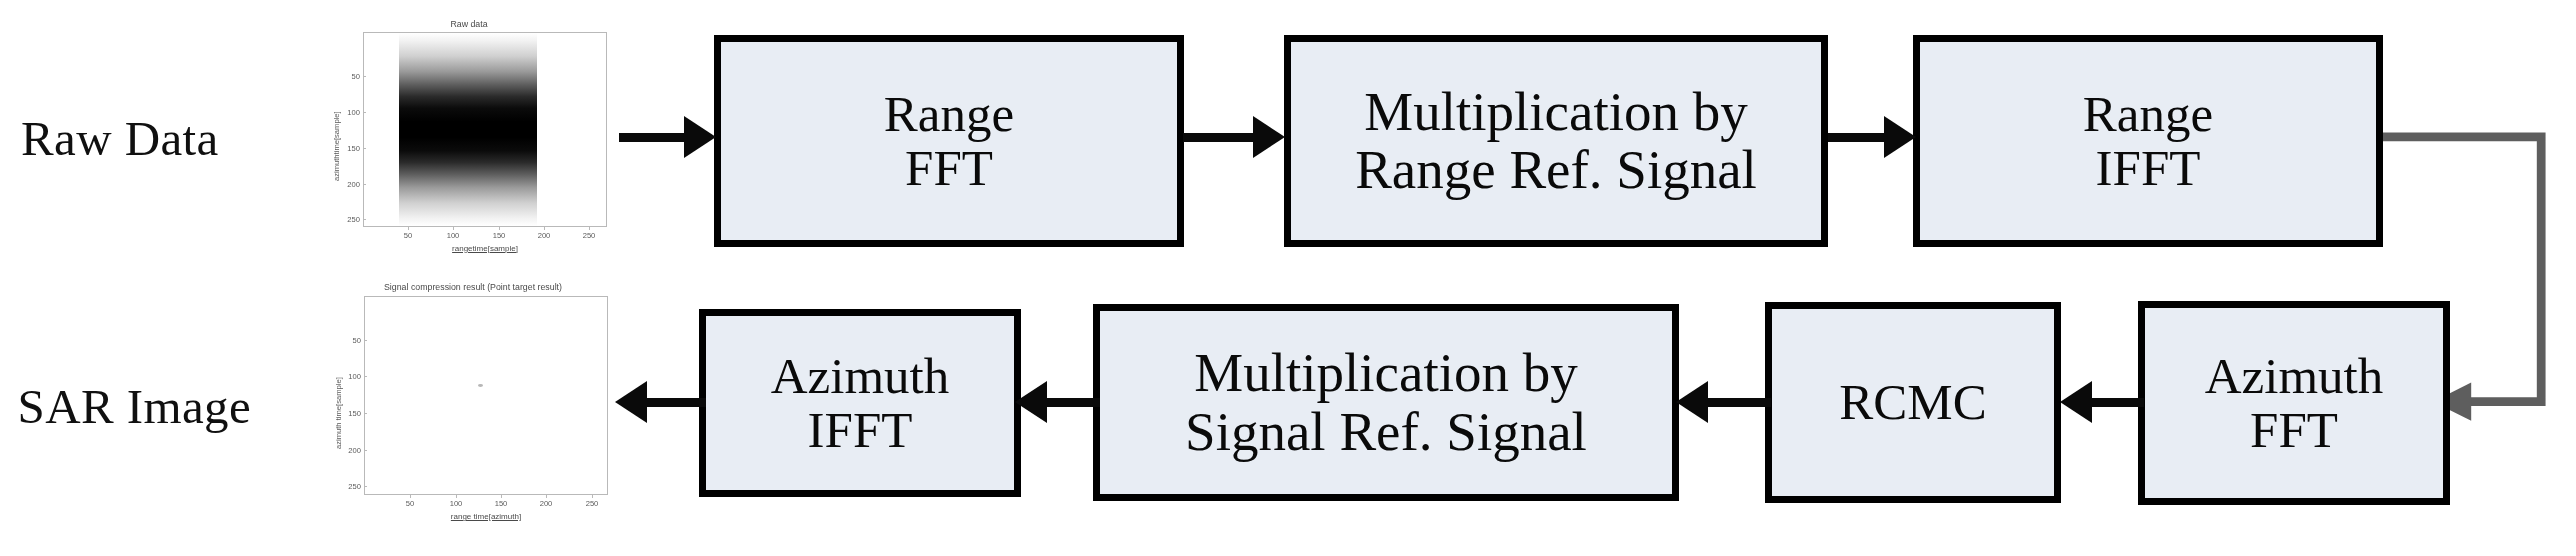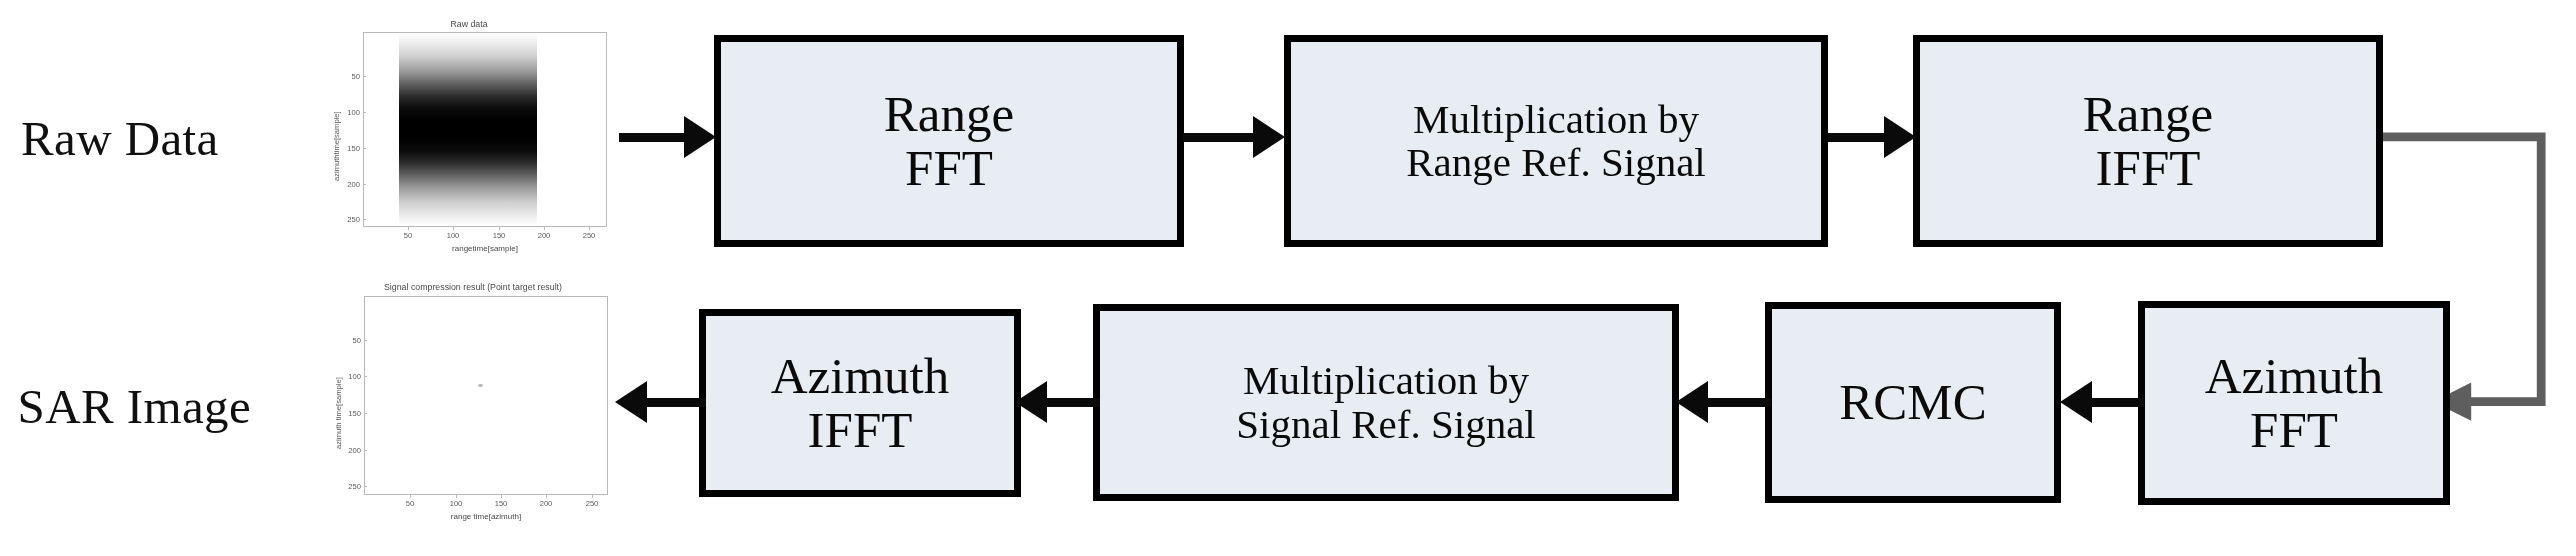--- a/index.html
+++ b/index.html
@@ -26,21 +26,21 @@
     flex-direction:column;
     align-items:center;
     justify-content:center;
     line-height:1.06;
     text-align:center;
     color:#0a0a0a;
     font-family:"Liberation Serif",serif;
   }
   .block .ln{display:block;white-space:nowrap;}
   .b-2line{font-size:51px;}
-  .b-wide{font-size:41px;}
+  .b-wide{font-size:55px;}
   .b-single{font-size:51px;}
 
   
   .conn{position:absolute;}
   .conn .shaft{
     position:absolute;
     background:#0a0a0a;
     height:8.8px;
     top:50%;
     margin-top:-4px;
@@ -93,20 +93,21 @@
     transform-origin:0 0;
     transform:rotate(-90deg);
   }
   .fig-xlabel{
     position:absolute;
     text-align:center;
     font-family:"Liberation Sans",sans-serif;
     font-size:8px;
     color:#4a4a4a;
     white-space:nowrap;
+    text-decoration:underline;
   }
   .tick-x{
     position:absolute;
     font-family:"Liberation Sans",sans-serif;
     font-size:7.6px;
     color:#5a5a5a;
     transform:translateX(-50%);
     white-space:nowrap;
   }
   .tick-y{

